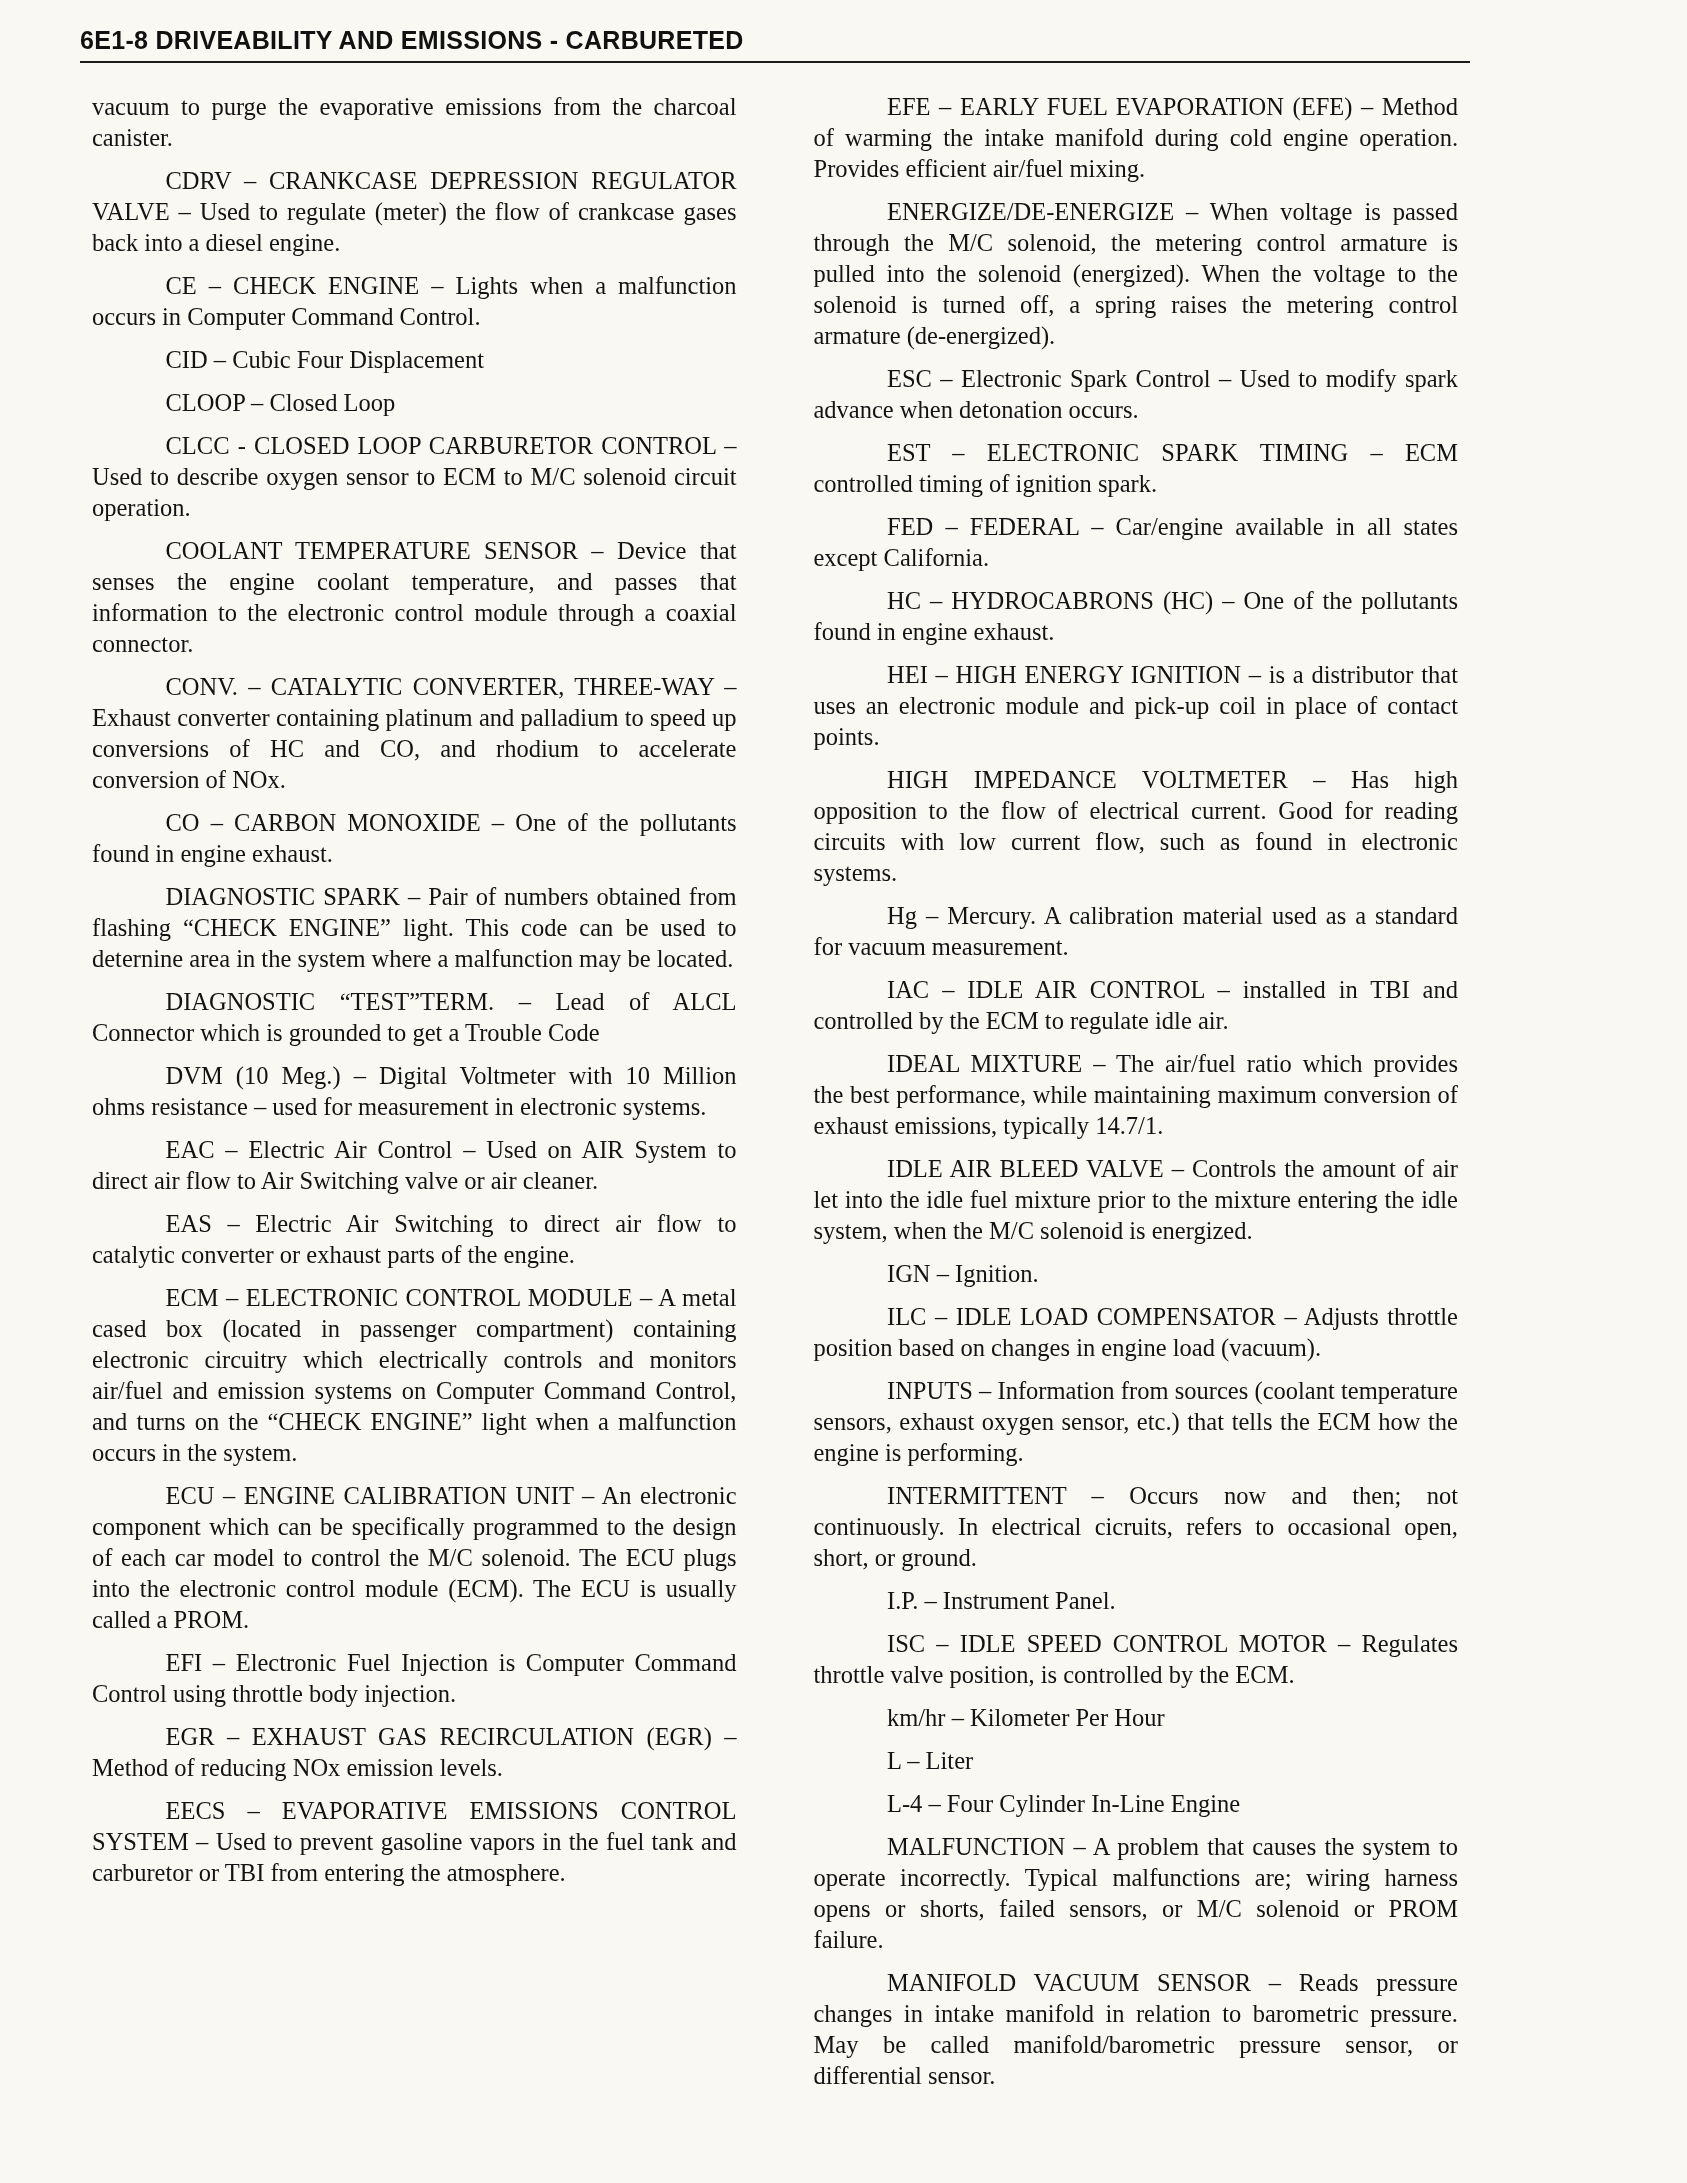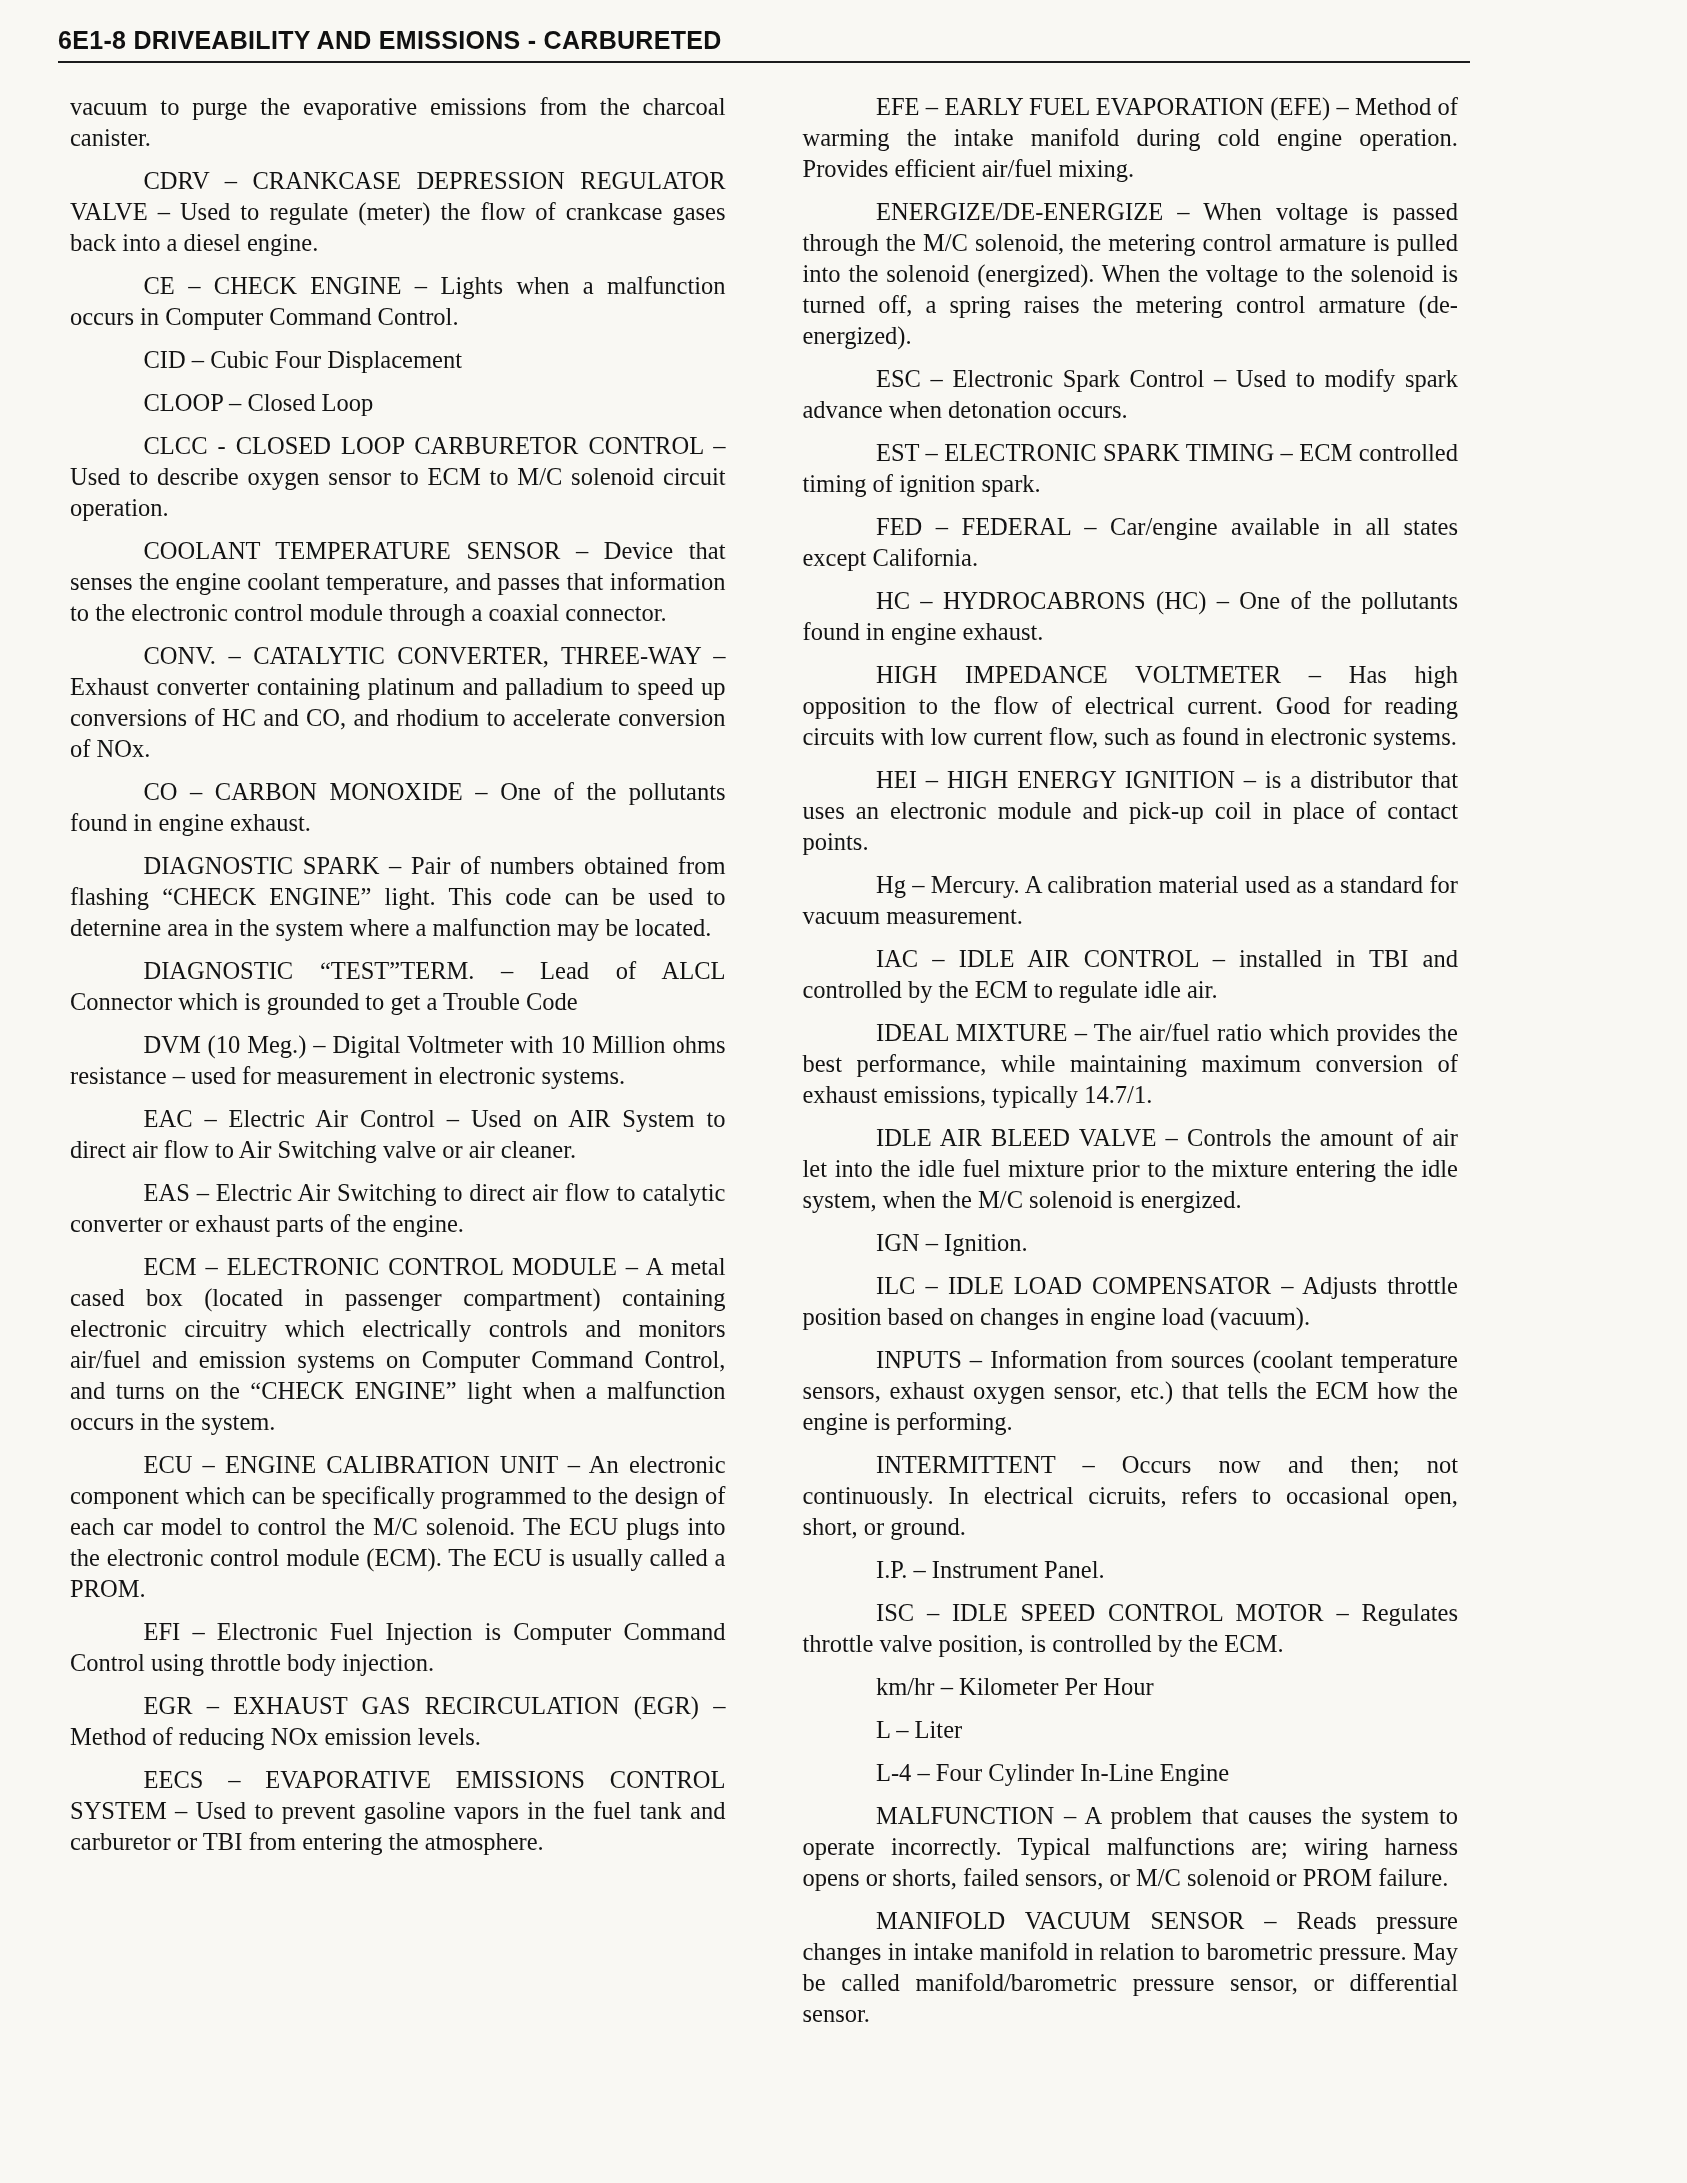--- a/index.html
+++ b/index.html
@@ -7,21 +7,21 @@
     padding: 0;
     background: #e9e8e4;
   }
   .page {
     position: relative;
     width: 1687px;
     height: 2183px;
     box-sizing: border-box;
     background: #f9f8f3;
     color: #131313;
-    padding: 25px 217px 93px 58px;
+    padding: 25px 217px 93px 80px;
     font-family: "Liberation Serif", serif;
     font-size: 24.5px;
     line-height: 31px;
     overflow: hidden;
   }
   .page-header {
     font-family: "Liberation Sans", sans-serif;
     font-weight: bold;
     font-size: 25px;
     letter-spacing: 0.3px;
@@ -78,22 +78,22 @@
         <p data-name="glossary-entry">EGR – EXHAUST GAS RECIRCULATION (EGR) – Method of reducing NOx emission levels.</p>
         <p data-name="glossary-entry">EECS – EVAPORATIVE EMISSIONS CONTROL SYSTEM – Used to prevent gasoline vapors in the fuel tank and carburetor or TBI from entering the atmosphere.</p>
       </section>
     <section class="col" data-name="right-column">
         <p data-name="glossary-entry">EFE – EARLY FUEL EVAPORATION (EFE) – Method of warming the intake manifold during cold engine operation. Provides efficient air/fuel mixing.</p>
         <p data-name="glossary-entry">ENERGIZE/DE-ENERGIZE – When voltage is passed through the M/C solenoid, the metering control armature is pulled into the solenoid (energized). When the voltage to the solenoid is turned off, a spring raises the metering control armature (de-energized).</p>
         <p data-name="glossary-entry">ESC – Electronic Spark Control – Used to modify spark advance when detonation occurs.</p>
         <p data-name="glossary-entry">EST – ELECTRONIC SPARK TIMING – ECM controlled timing of ignition spark.</p>
         <p data-name="glossary-entry">FED – FEDERAL – Car/engine available in all states except California.</p>
         <p data-name="glossary-entry">HC – HYDROCABRONS (HC) – One of the pollutants found in engine exhaust.</p>
+        <p data-name="glossary-entry">HEI – HIGH ENERGY IGNITION – is a distributor that uses an electronic module and pick-up coil in place of contact points.</p>
         <p data-name="glossary-entry">HIGH IMPEDANCE VOLTMETER – Has high opposition to the flow of electrical current. Good for reading circuits with low current flow, such as found in electronic systems.</p>
-        <p data-name="glossary-entry">HEI – HIGH ENERGY IGNITION – is a distributor that uses an electronic module and pick-up coil in place of contact points.</p>
         <p data-name="glossary-entry">Hg – Mercury. A calibration material used as a standard for vacuum measurement.</p>
         <p data-name="glossary-entry">IAC – IDLE AIR CONTROL – installed in TBI and controlled by the ECM to regulate idle air.</p>
         <p data-name="glossary-entry">IDEAL MIXTURE – The air/fuel ratio which provides the best performance, while maintaining maximum conversion of exhaust emissions, typically 14.7/1.</p>
         <p data-name="glossary-entry">IDLE AIR BLEED VALVE – Controls the amount of air let into the idle fuel mixture prior to the mixture entering the idle system, when the M/C solenoid is energized.</p>
         <p data-name="glossary-entry">IGN – Ignition.</p>
         <p data-name="glossary-entry">ILC – IDLE LOAD COMPENSATOR – Adjusts throttle position based on changes in engine load (vacuum).</p>
         <p data-name="glossary-entry">INPUTS – Information from sources (coolant temperature sensors, exhaust oxygen sensor, etc.) that tells the ECM how the engine is performing.</p>
         <p data-name="glossary-entry">INTERMITTENT – Occurs now and then; not continuously. In electrical cicruits, refers to occasional open, short, or ground.</p>
         <p data-name="glossary-entry">I.P. – Instrument Panel.</p>
         <p data-name="glossary-entry">ISC – IDLE SPEED CONTROL MOTOR – Regulates throttle valve position, is controlled by the ECM.</p>

